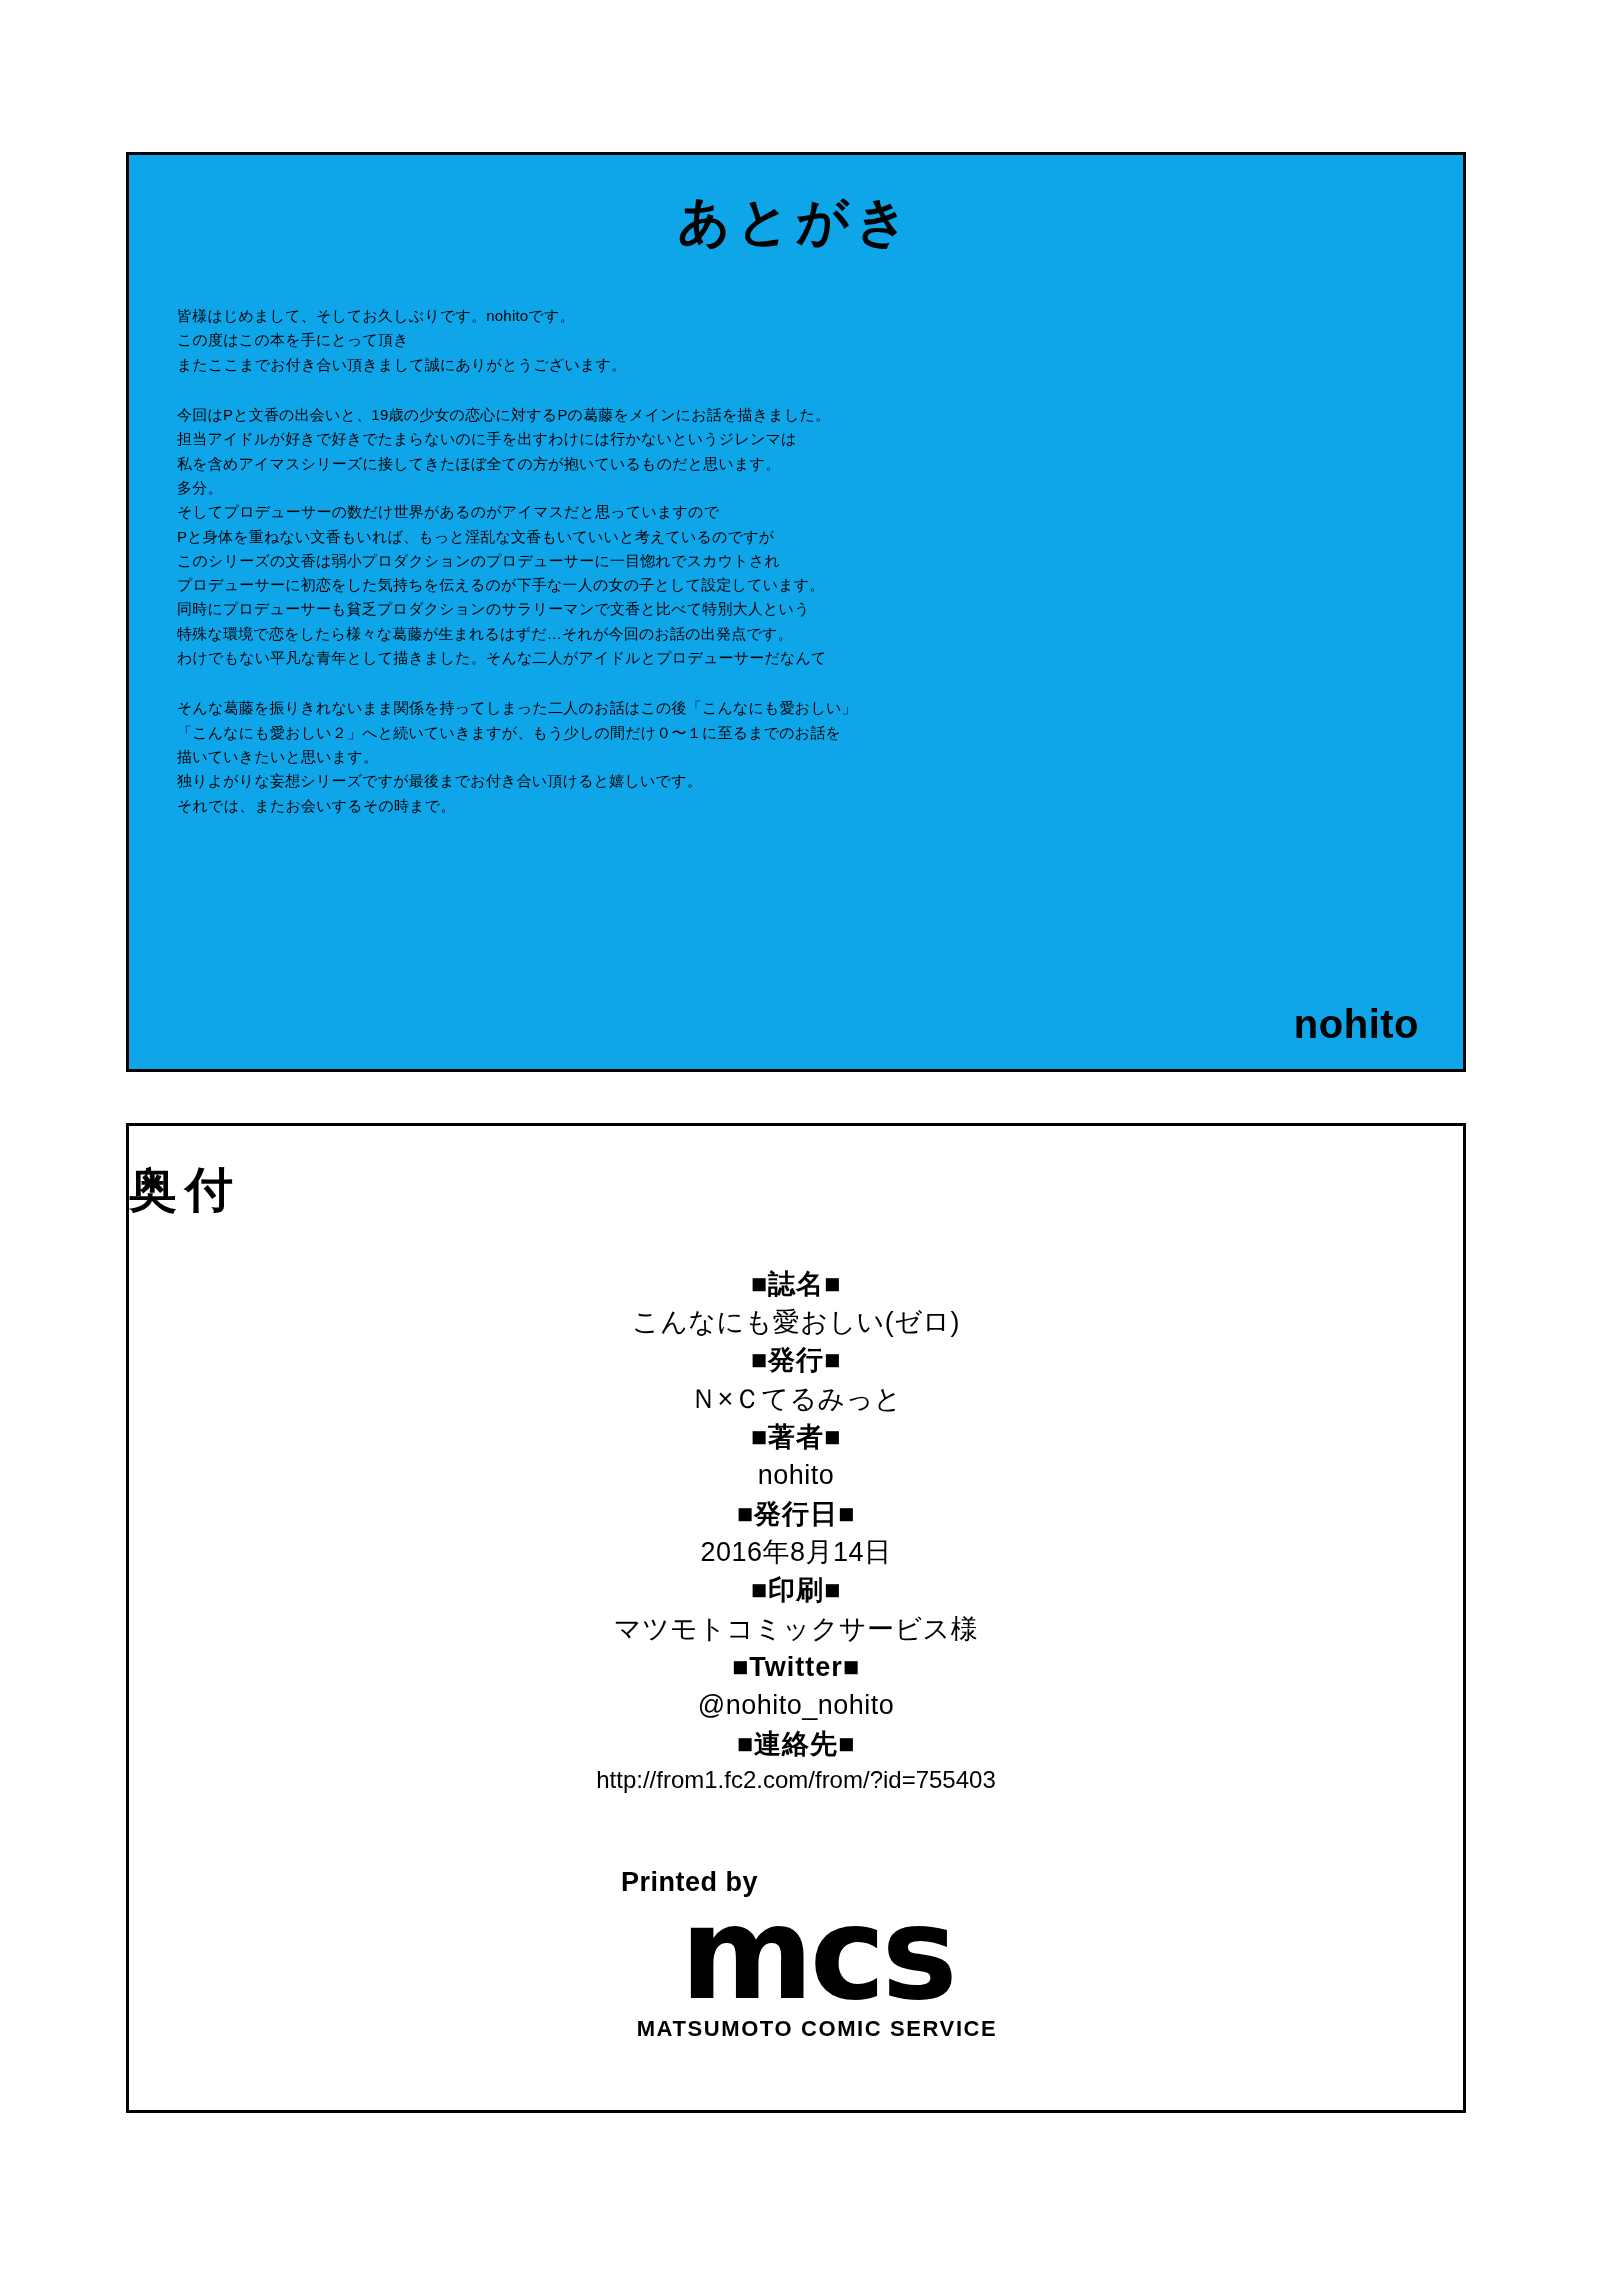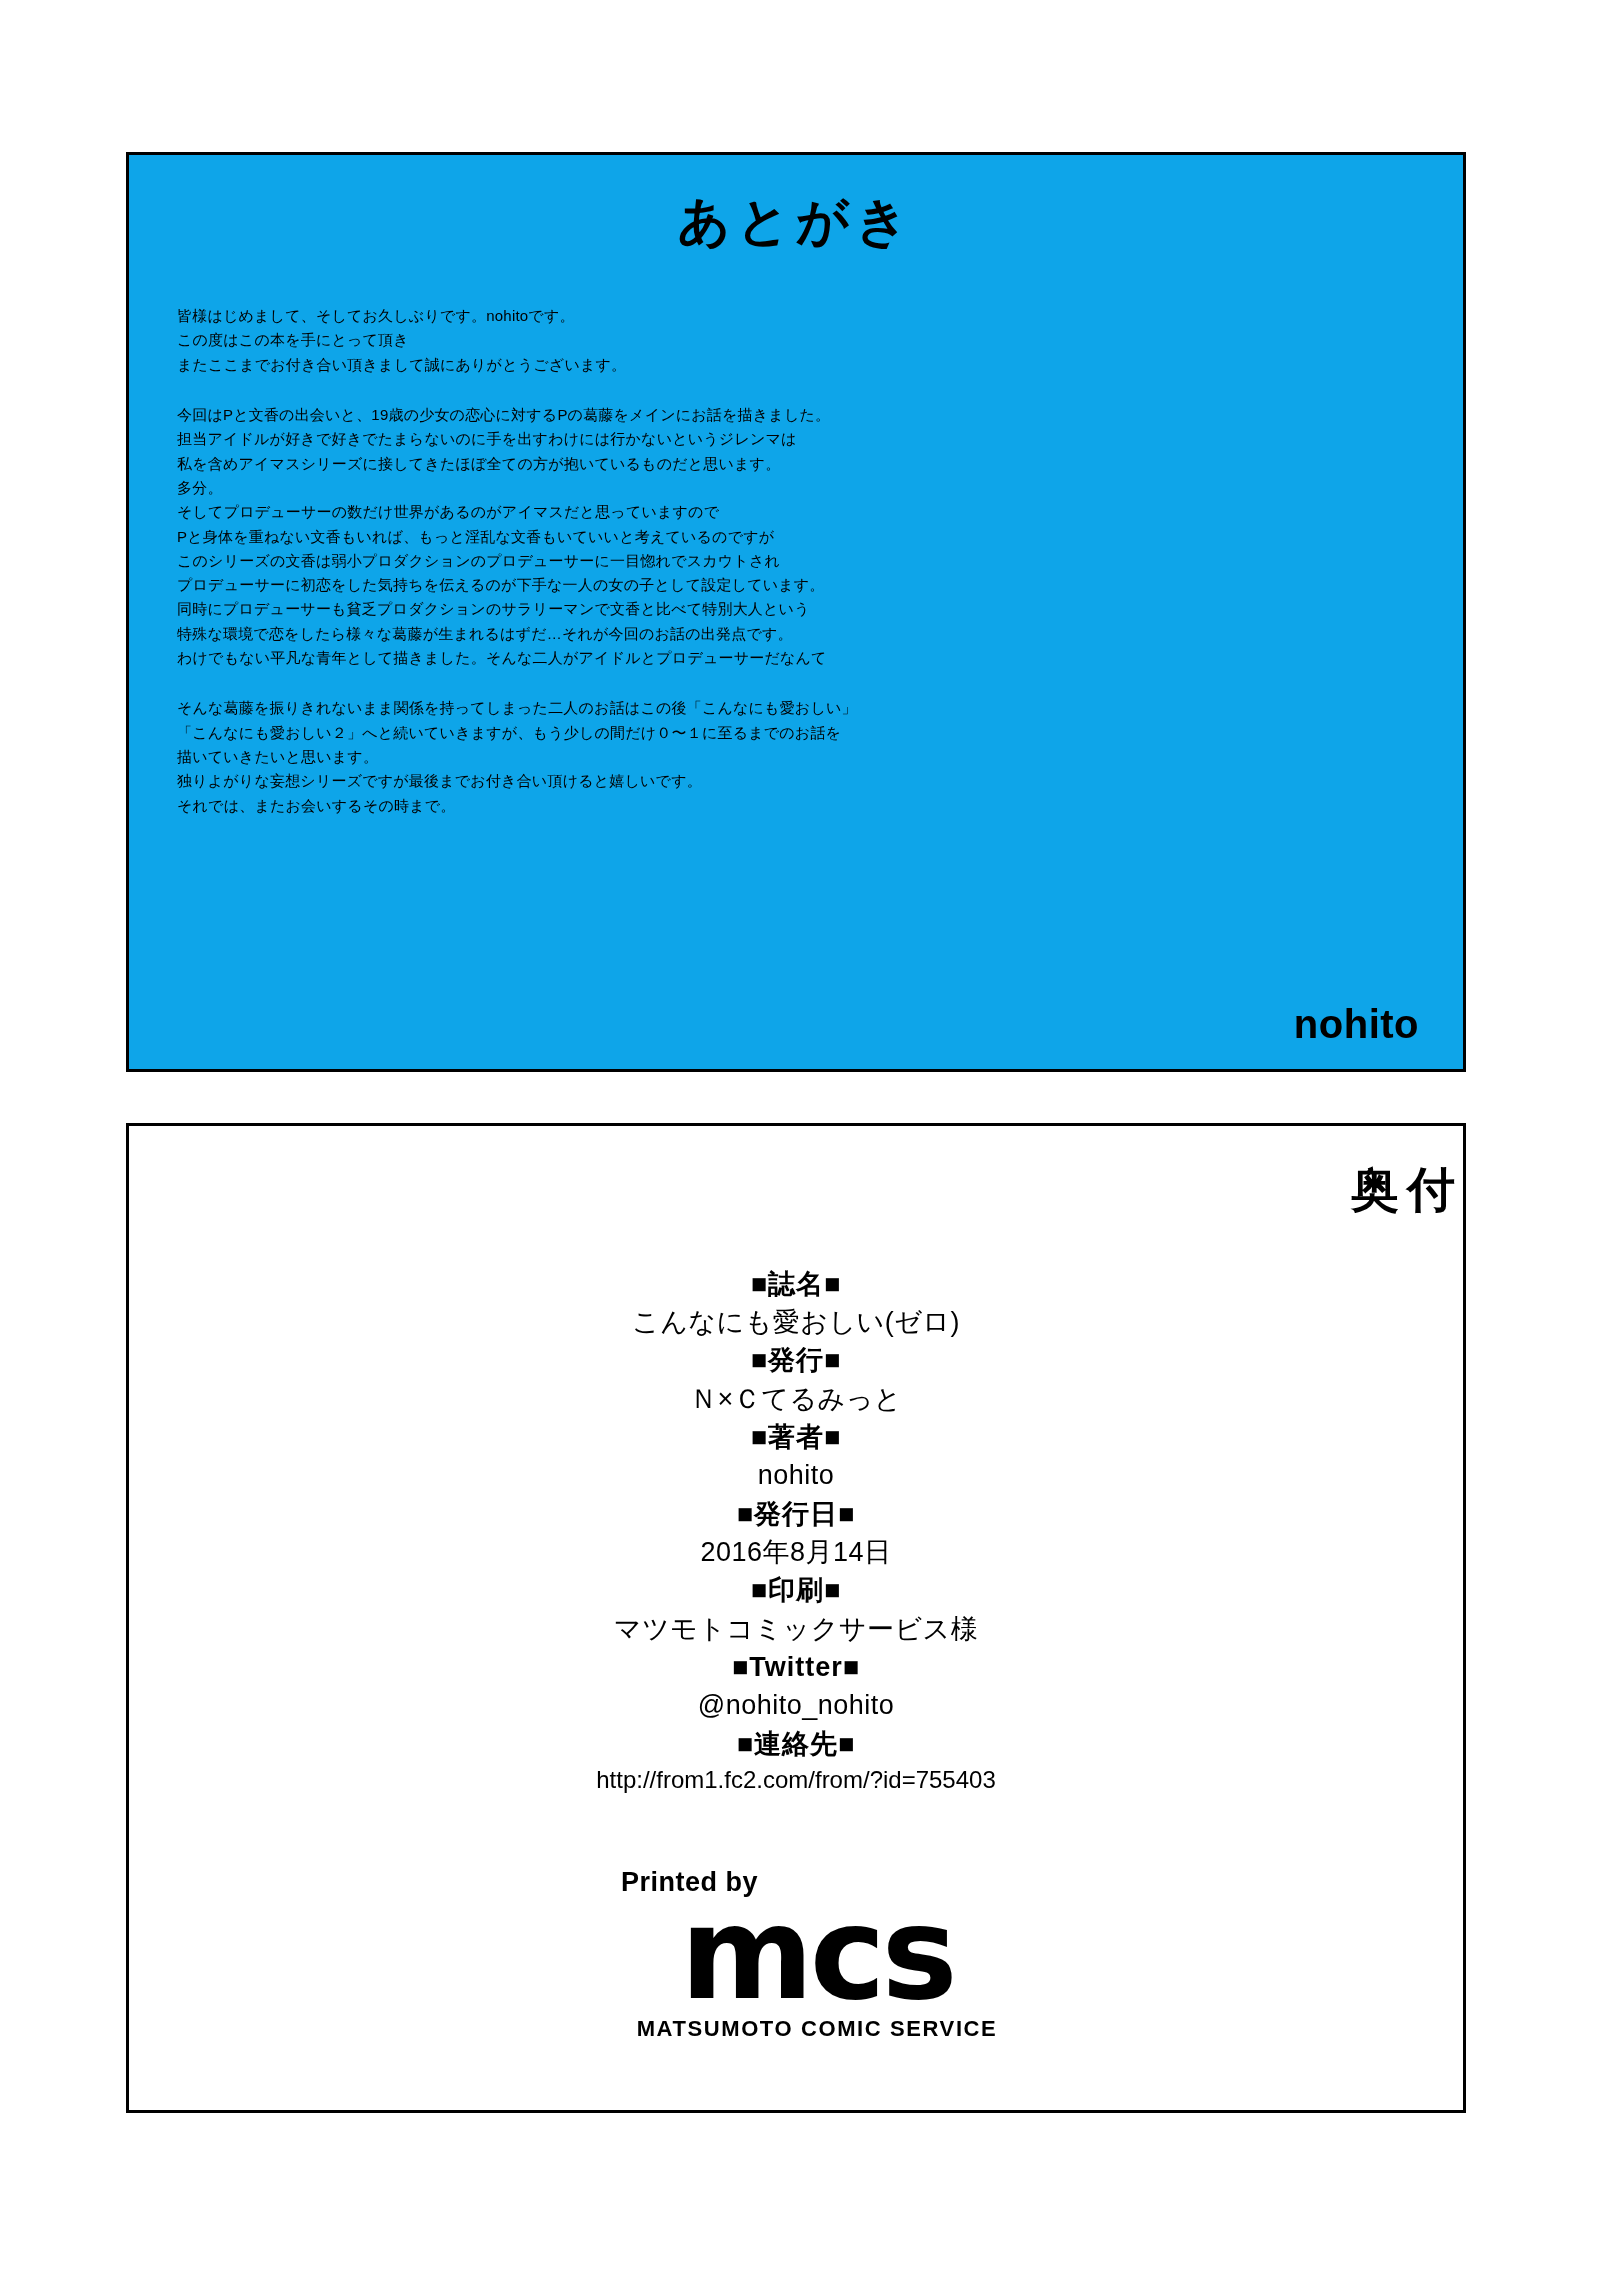--- a/index.html
+++ b/index.html
@@ -72,21 +72,21 @@
     position: absolute;
     left: 126px;
     top: 1123px;
     width: 1340px;
     height: 990px;
     border: 3px solid #000;
     box-sizing: border-box;
     background: #fff;
   }
   .colophon-title {
-    text-align: right;
+    text-align: left;
     font-size: 48px;
     font-weight: bold;
     letter-spacing: 8px;
     margin-top: 38px;
     line-height: 1.1;
   }
   .colophon-list {
     margin-top: 48px;
     text-align: center;
     font-size: 27px;

